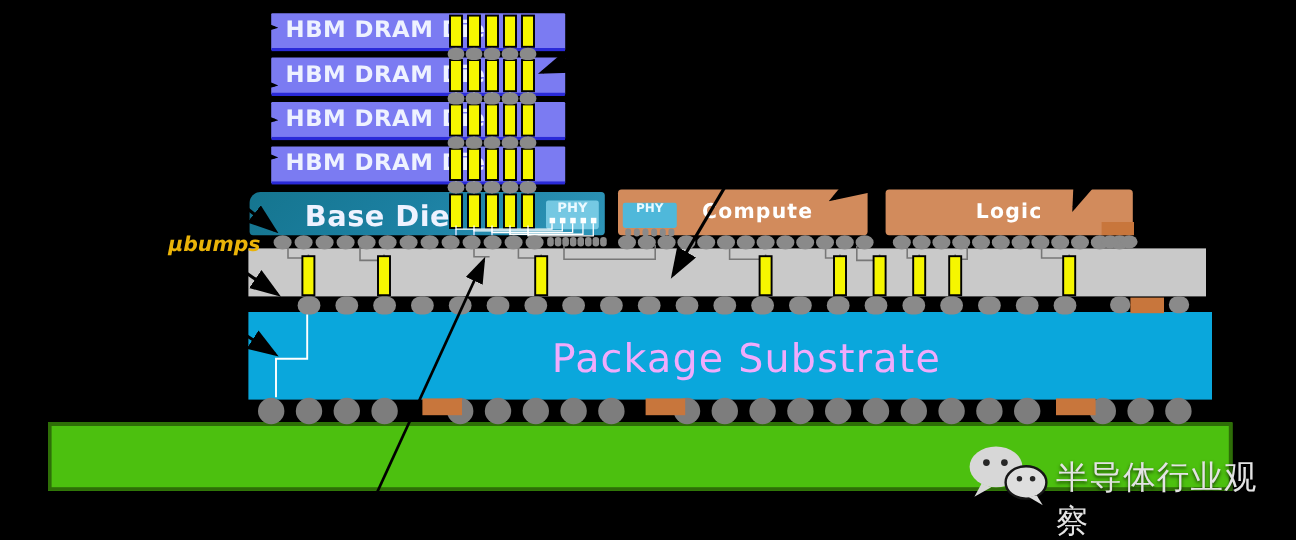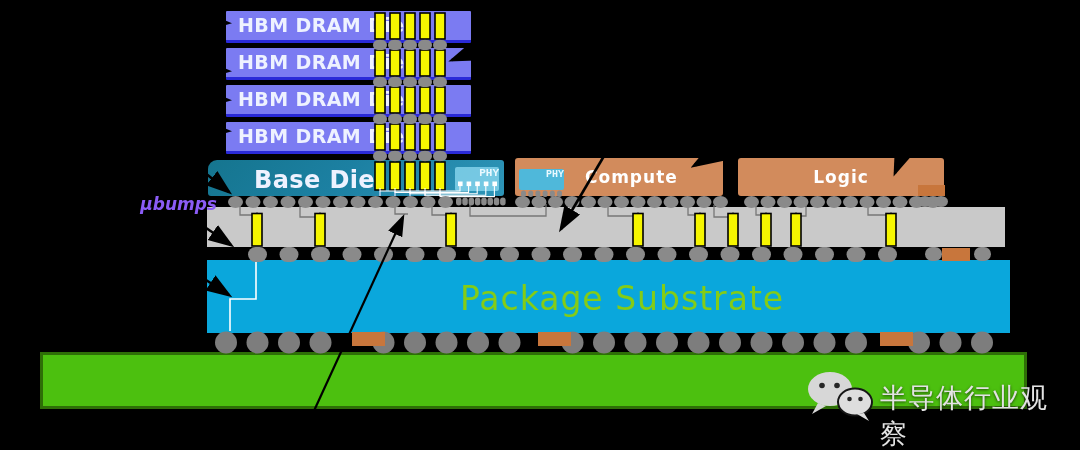--- a/index.html
+++ b/index.html
@@ -5,27 +5,27 @@
   html,body{margin:0;padding:0;background:#000;}
   #canvas{position:relative;width:1080px;height:450px;background:#000;overflow:hidden;
           font-family:"DejaVu Sans","Liberation Sans",sans-serif;}
   .abs{position:absolute;}
   .die-label{color:#eef2ff;font-weight:600;font-size:19px;letter-spacing:.4px;}
   .hbm-die{background:#7b7bf2;border-bottom:3px solid #2a2ad8;border-radius:1px;}
   .base-die{background:linear-gradient(135deg,#15758f 0%,#1c80a2 45%,#2e95b8 100%);
             border-radius:9px 3px 3px 3px;}
   .orange-die{background:#d28b5c;border-radius:3px;}
   .phy-box{background:#4fb8da;border-radius:2px;color:#eaf9ff;font-weight:bold;
-           text-align:right;font-family:Liberation Mono, monospace;}
-  .big-label{color:#84cc16;font-size:33px;font-weight:400;letter-spacing:1px;}
+           text-align:center;}
+  .big-label{color:#f0abfc;font-size:33px;font-weight:400;letter-spacing:1px;}
   .mid-label{color:#fff;font-weight:bold;font-size:17px;letter-spacing:1px;}
   #interposer{background:#c9c9c9;}
   #substrate{background:#0aa7dc;}
   #board{background:#4cc00f;border:3px solid #2e6e07;box-sizing:border-box;}
-  #partial-label{color:#8b5cf6;font-style:italic;font-weight:600;font-size:17px;
+  #partial-label{color:#eab308;font-style:italic;font-weight:600;font-size:17px;
                  text-align:right;}
   #watermark-text{color:#e3e3e3;font-size:27px;letter-spacing:1px;
                   font-family:"DejaVu Sans",sans-serif;text-shadow:0 1px 3px rgba(0,0,0,.7);}
   svg.layer{position:absolute;left:0;top:0;pointer-events:none;}
 </style>
 </head>
 <body>
 
 <div id="canvas">
 

